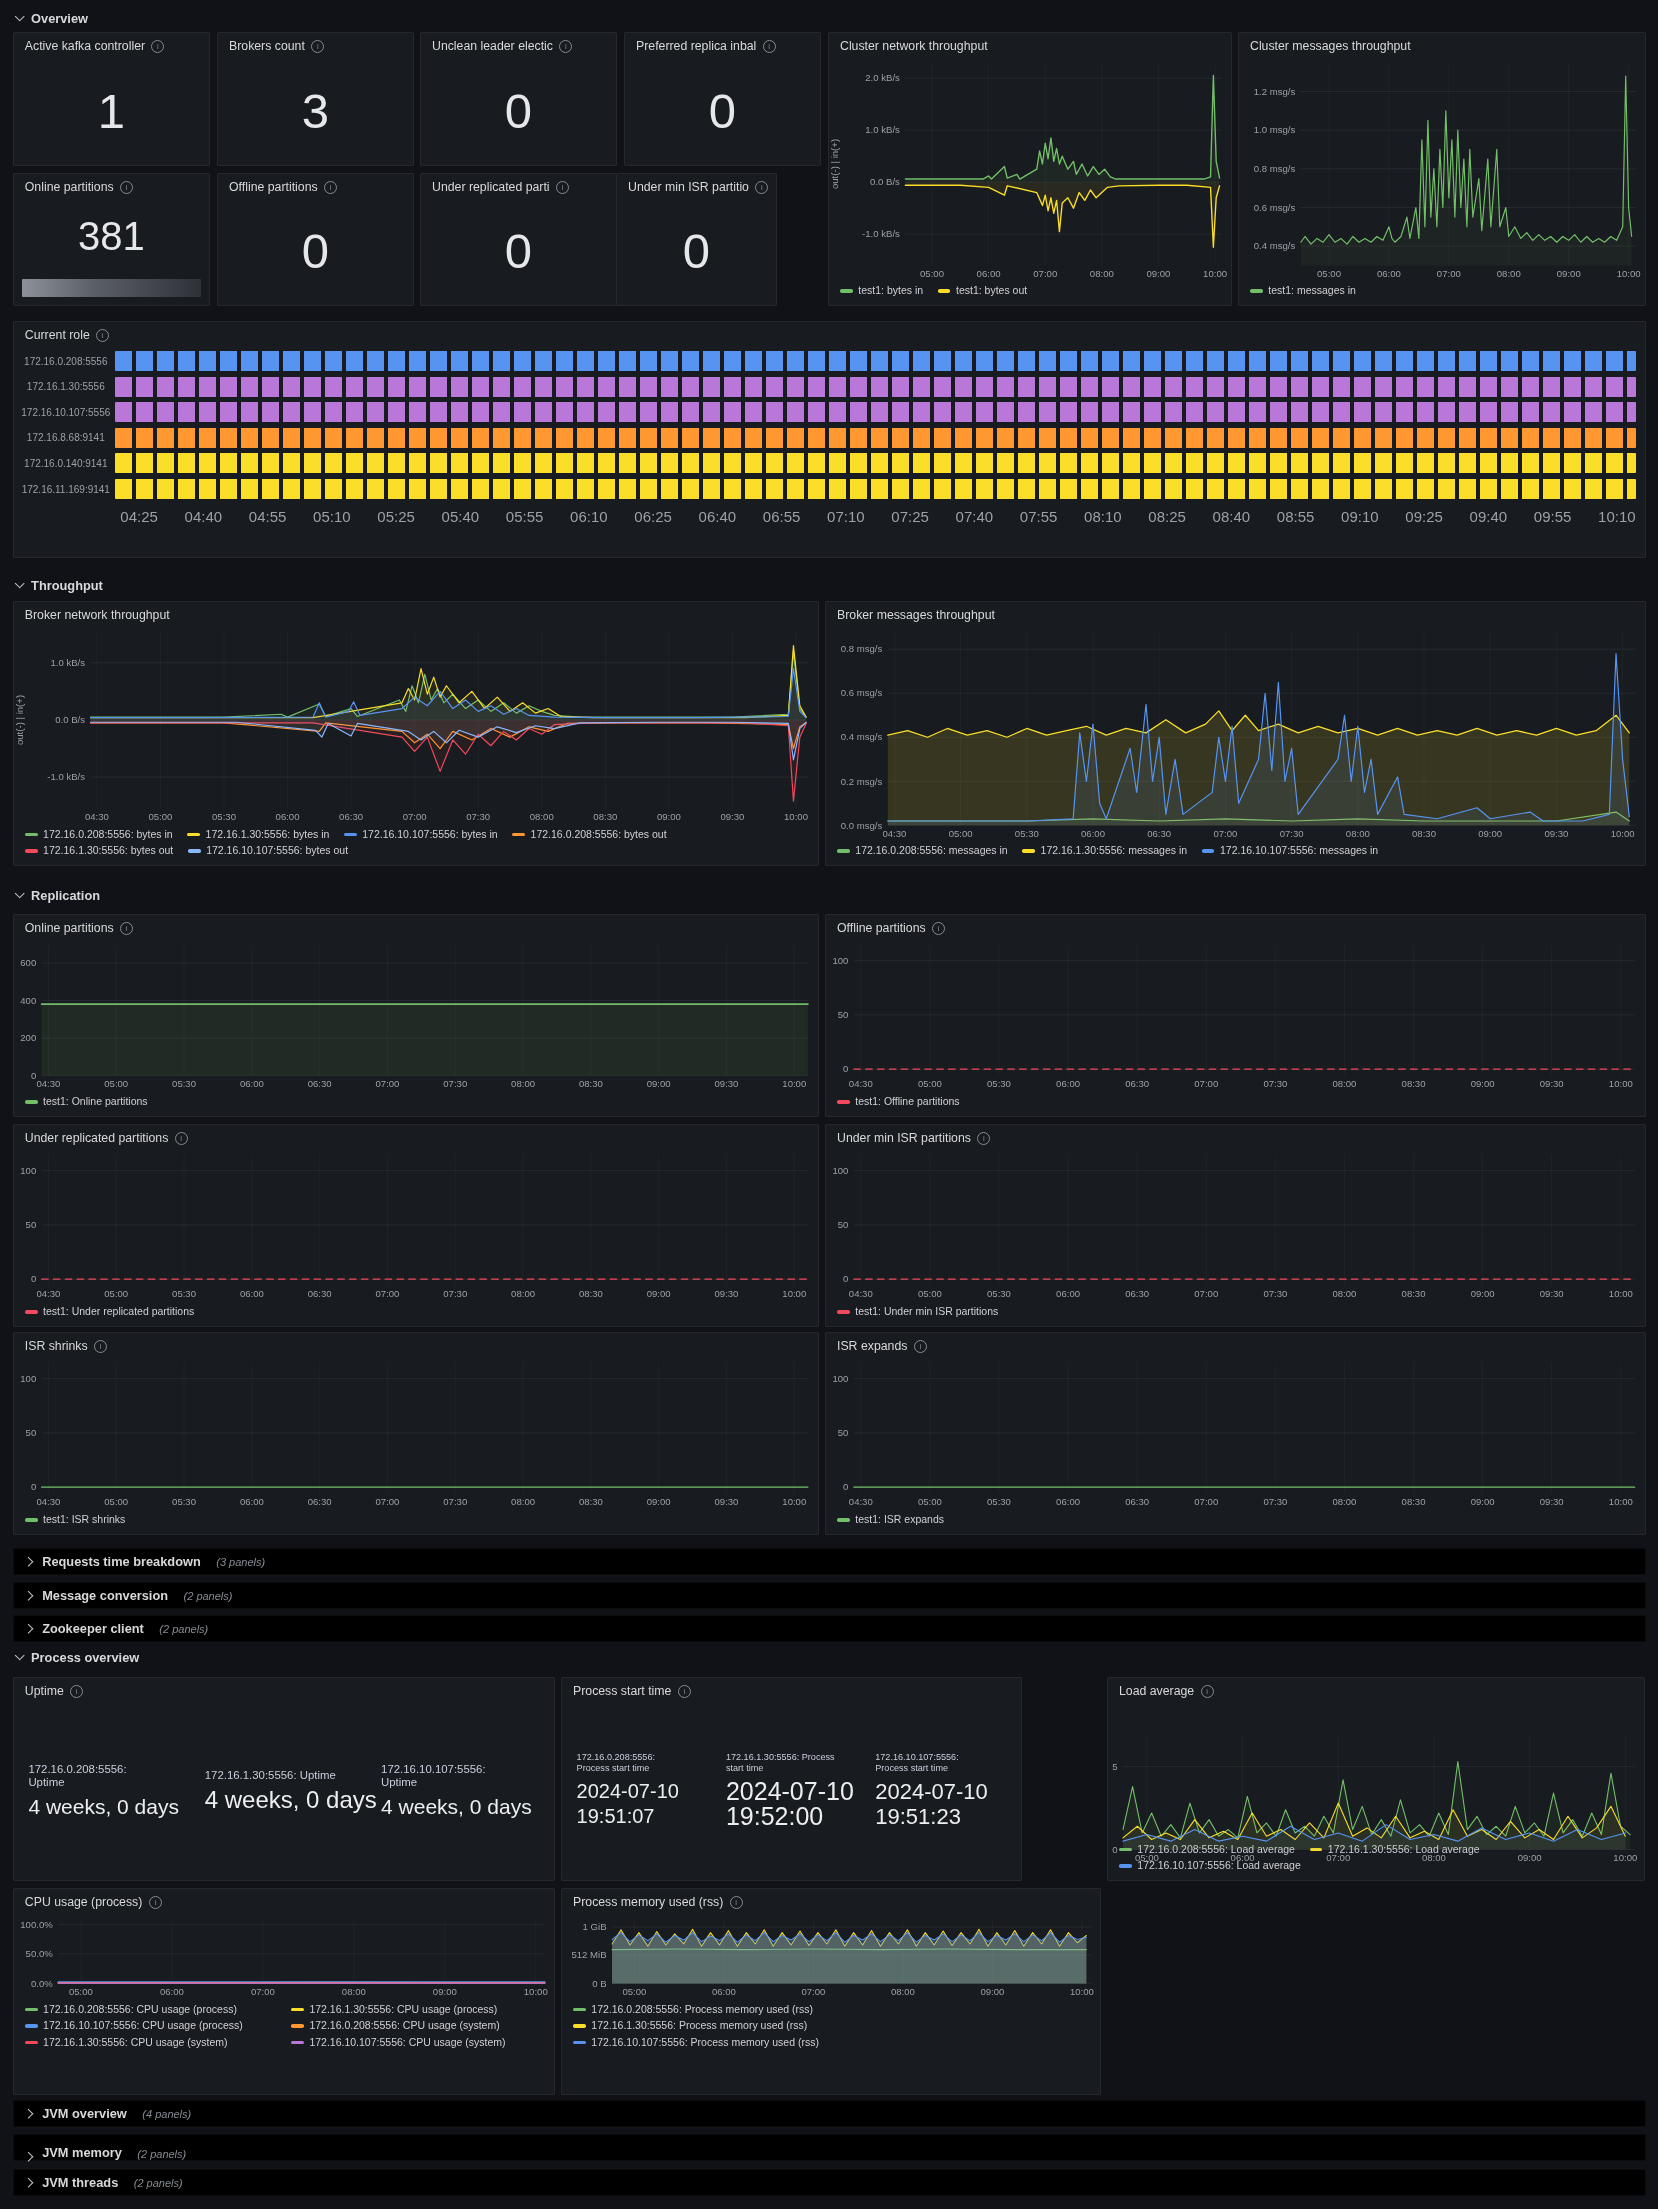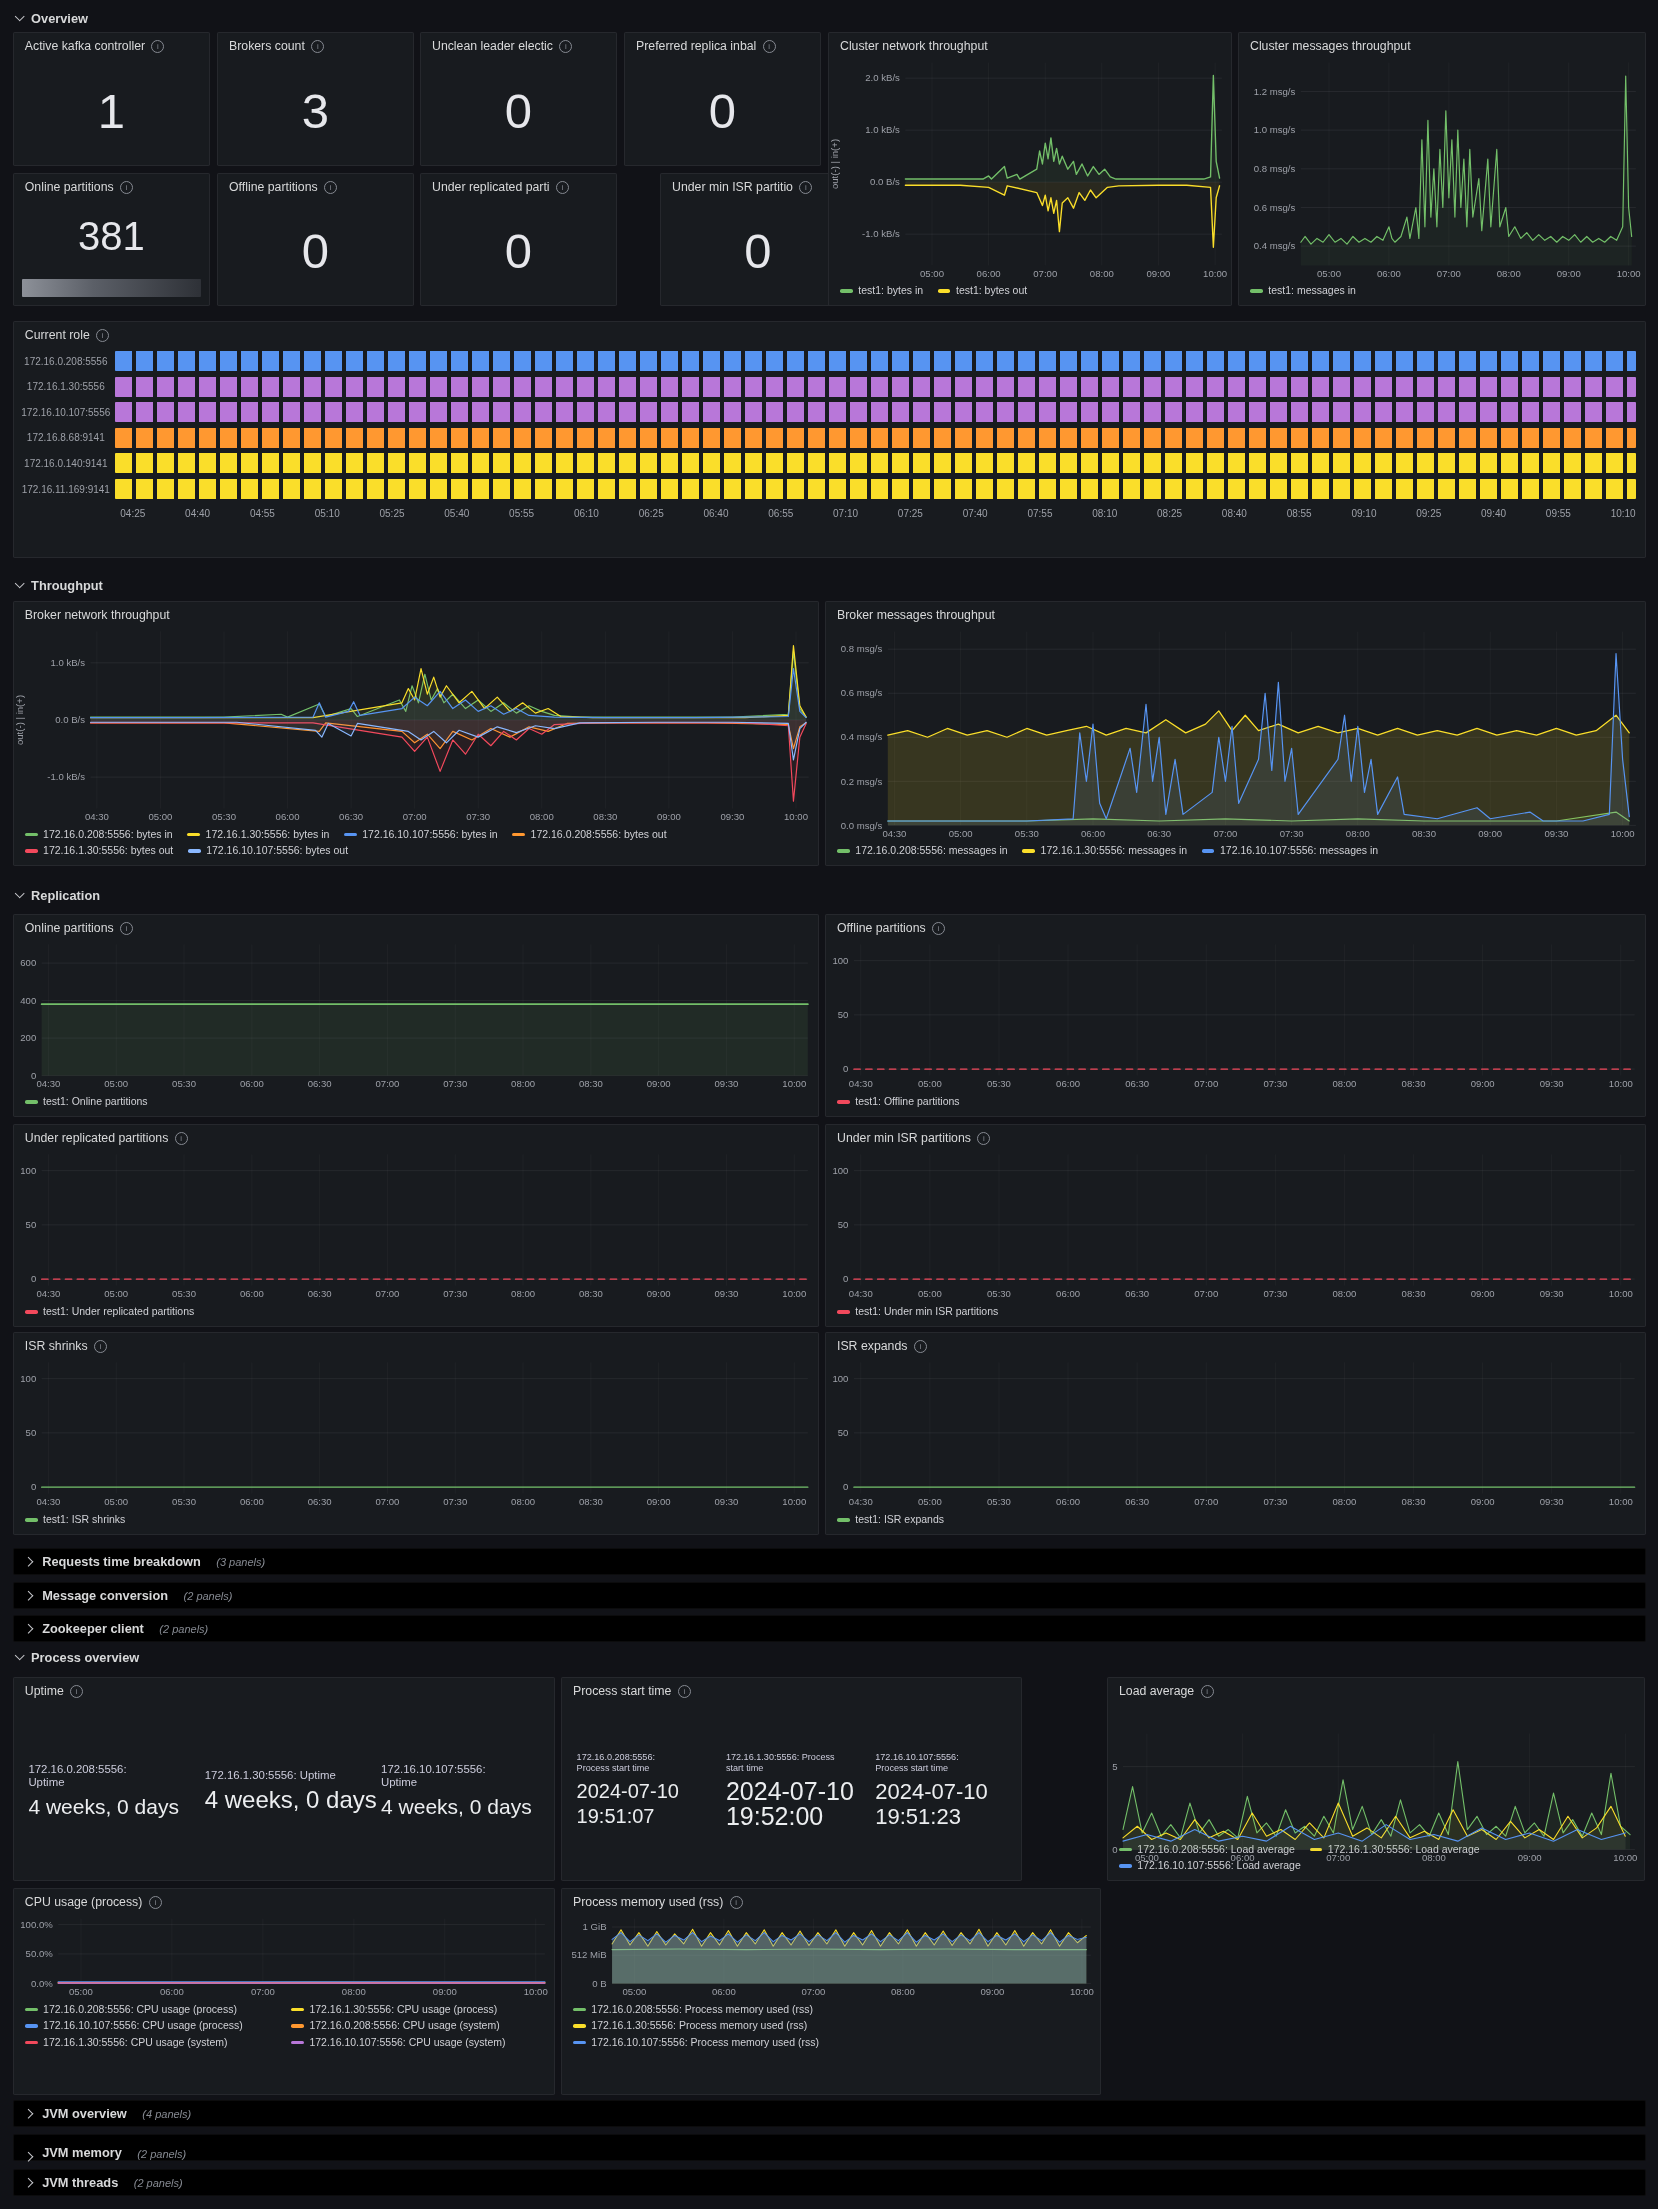--- a/index.html
+++ b/index.html
@@ -34,21 +34,21 @@
     padding:2.7px 11px 7.3px 11px;font-size:10.5px;color:#d0d1d6;line-height:13.7px;flex:0 0 auto;}
   .legend.cols2{display:grid;grid-template-columns:1fr 1fr;}
   .legend.cols1{display:grid;grid-template-columns:1fr;}
   .legend.clip{max-height:42px;overflow:hidden;}
   .legend-item{display:flex;align-items:center;gap:5.5px;cursor:pointer;white-space:nowrap;}
   .lmark{width:12.8px;height:3.7px;border-radius:1.8px;flex:0 0 auto;}
   .tl-body{flex:1;padding:5.5px 9.1px 0 5.5px;display:flex;flex-direction:column;min-height:0;}
   .tl-row{display:flex;align-items:center;height:21px;margin-bottom:4.6px;}
   .tl-label{width:93px;text-align:center;padding-right:3px;font-size:10px;color:#9da0a8;flex:0 0 auto;}
   .tl-bar{flex:1;height:20px;border-radius:0.9px;cursor:crosshair;}
-  .tl-ticks{display:flex;justify-content:space-between;margin-left:101px;font-size:10px;color:#9da0a8;padding-top:3.7px;}
+  .tl-ticks{display:flex;justify-content:space-between;margin-left:101px;font-size:15px;color:#9da0a8;padding-top:3.7px;}
   .multi-stats{flex:1;display:flex;align-items:stretch;padding:0 5.5px;}
   .mstat{flex:1;display:flex;flex-direction:column;justify-content:center;gap:4.6px;padding:0 9.1px;min-width:0;}
   .mlabel{font-size:11.4px;color:#ccccdc;line-height:13.7px;}
   .mvalue{font-size:21px;font-weight:500;color:#eceef0;line-height:24px;white-space:nowrap;}
   #uptime-panel .mstat:nth-child(2) .mvalue{font-size:24px;}
   #uptime-panel .mstat:nth-child(1) .mlabel,
   #uptime-panel .mstat:nth-child(3) .mlabel{max-width:108px;}
   #start-panel .mlabel{font-size:9.1px;max-width:111px;line-height:11px;}
   #start-panel .mvalue{line-height:25px;}
   #start-panel .mstat:nth-child(1) .mvalue{font-size:20px;}
@@ -108,21 +108,21 @@
     </div>
   <div class="stat-value">0</div>
 </div>
 <div class="panel stat" style="left:420px;top:173px;width:197px;height:133px;">
   <div class="ptitle">
       <span>Under replicated parti</span>
       <span class="info">i</span>
     </div>
   <div class="stat-value">0</div>
 </div>
-<div class="panel stat" style="left:660px;top:173px;width:196px;height:133px;">
+<div class="panel stat" style="left:616px;top:173px;width:161px;height:133px;">
   <div class="ptitle">
       <span>Under min ISR partitio</span>
       <span class="info">i</span>
     </div>
   <div class="stat-value">0</div>
 </div>
 
 <div class="panel" style="left:828px;top:32px;width:404px;height:274px;">
   <div class="ptitle">
       <span>Cluster network throughput</span>

